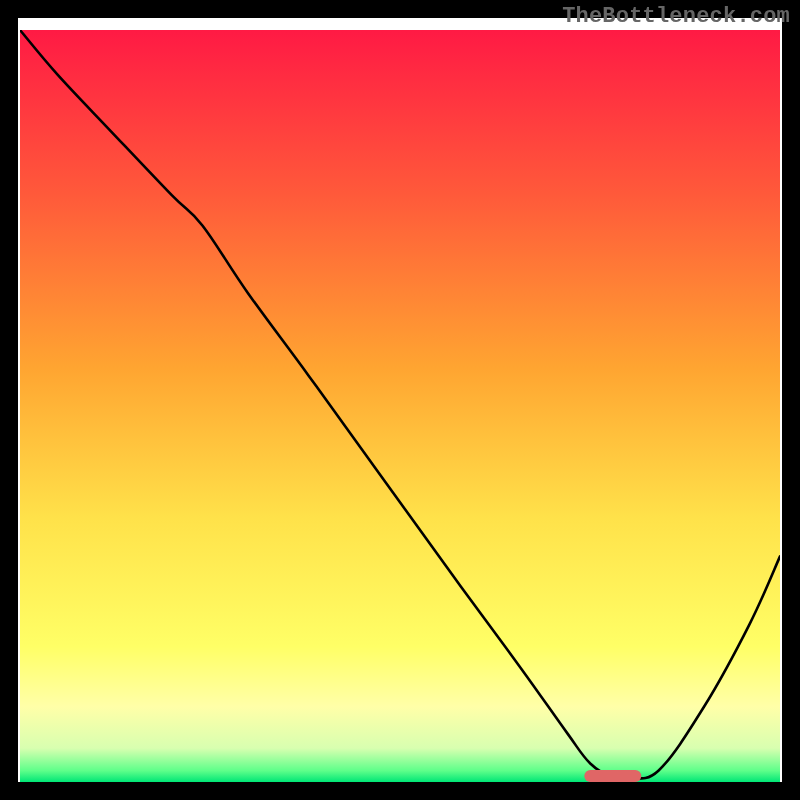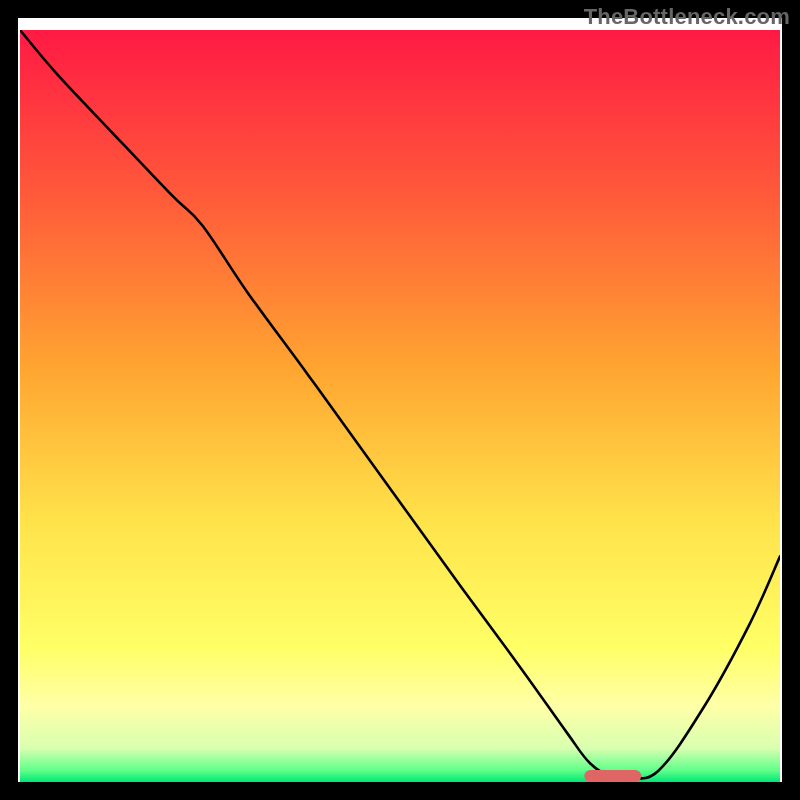--- a/index.html
+++ b/index.html
@@ -12,21 +12,21 @@
   }
   .stage {
     position: relative;
     width: 800px;
     height: 800px;
   }
   .watermark {
     position: absolute;
     top: 4px;
     right: 10px;
-    font-family: Liberation Sans, sans-serif;
+    font-family: Liberation Mono, monospace;
     font-size: 22px;
     font-weight: 600;
     color: #666666;
     letter-spacing: 0.2px;
     user-select: none;
   }
   svg {
     display: block;
   }
 </style>

